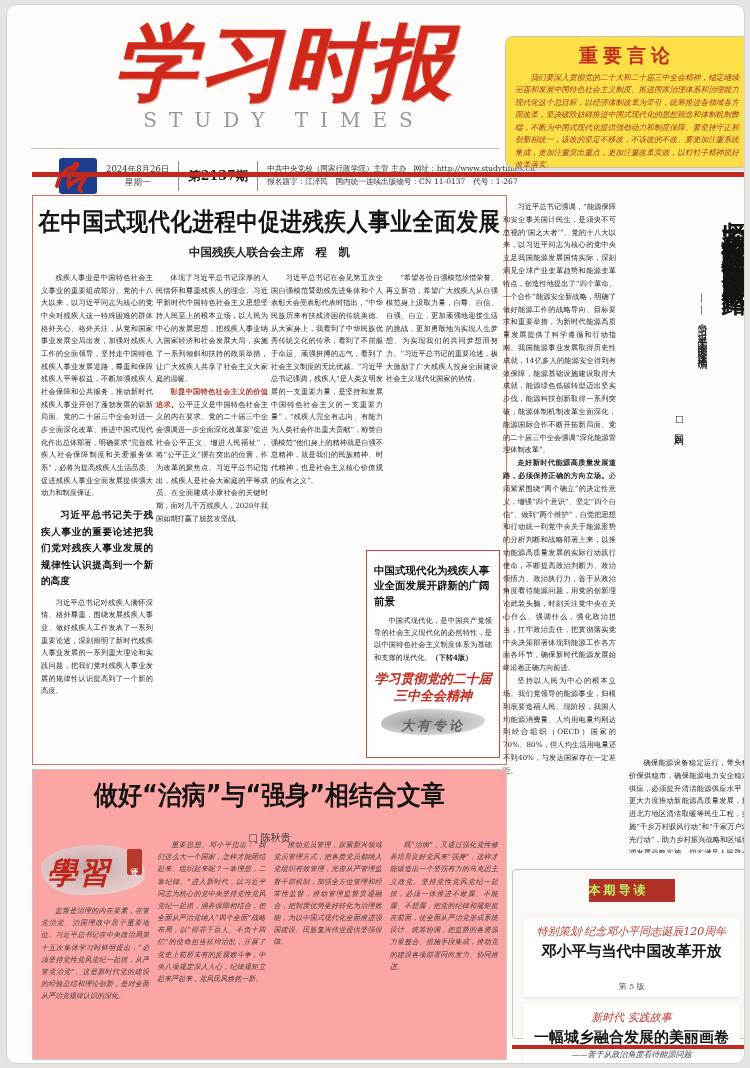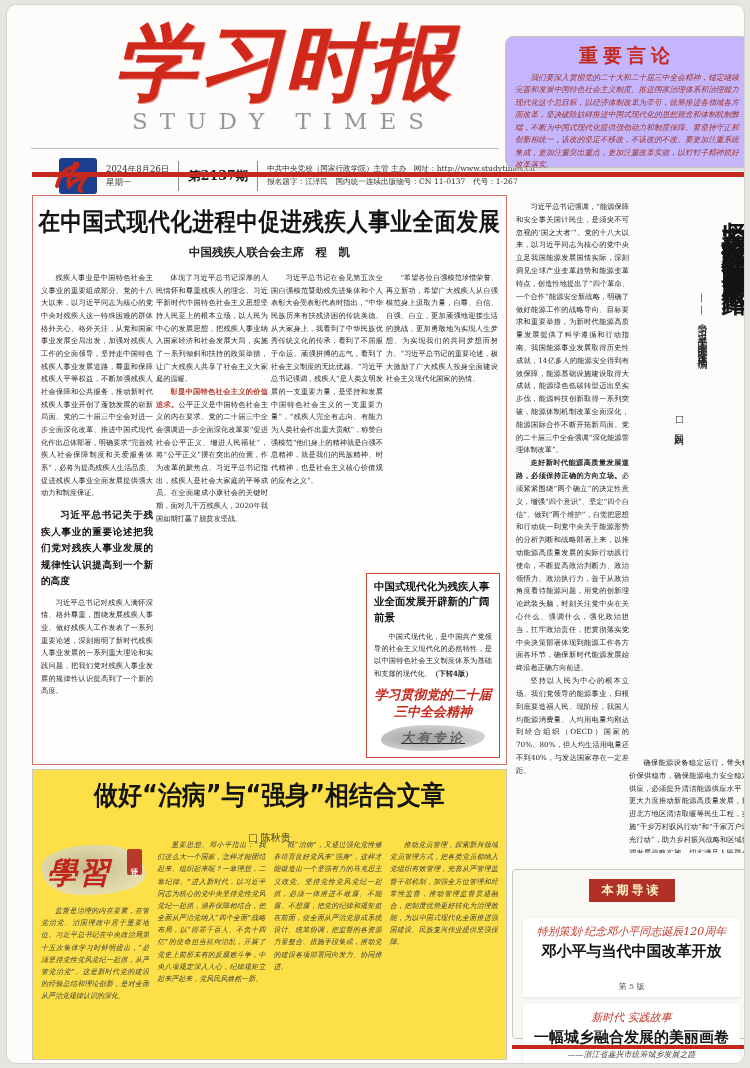--- a/index.html
+++ b/index.html
@@ -5,98 +5,98 @@
   html,body{margin:0;padding:0;}
   body{width:750px;height:1068px;background:#e7e5e1;position:relative;
        font-family:"DejaVu Serif", serif;-webkit-font-smoothing:antialiased;}
   .paper{position:absolute;left:6px;top:4px;width:737px;height:1058px;
          background:#fdfcfa;border:1px solid #d6d4d0;border-radius:10px;overflow:hidden;}
   
   .masthead{position:absolute;left:62px;top:14px;width:430px;text-align:center;}
   .masthead-title{font-size:83px;font-weight:900;font-style:italic;color:#d1281c;
       letter-spacing:2px;line-height:1.05;font-family:"DejaVu Serif",serif;
       text-shadow:1px 1px 0 #e98b80;}
-  .masthead-sub{margin-top:2px;font-size:23px;letter-spacing:12px;color:#979797;
+  .masthead-sub{margin-top:2px;font-size:20px;letter-spacing:12px;color:#979797;
       font-family:"DejaVu Serif",serif;}
   .header-line{position:absolute;left:24px;top:143px;width:468px;height:1px;background:#c2c0bc;}
   .dateline{position:absolute;left:52px;top:150px;height:42px;display:flex;align-items:center;gap:9px;}
   .np-logo{width:38px;height:36px;background:#1d3e8e;border-radius:3px;position:relative;flex:0 0 auto;}
   .np-logo svg{position:absolute;left:-8px;top:2px;}
-  .dateblock{font-size:8.5px;color:#333;text-align:left;line-height:1.5;}
+  .dateblock{font-size:8.5px;color:#333;text-align:center;line-height:1.5;}
   .vdiv{width:1px;height:30px;background:#8a8a8a;}
   .issue{font-size:12.5px;color:#222;font-weight:bold;}
   .pubblock{font-size:7.6px;color:#333;line-height:1.7;}
   
-  .quote-box{position:absolute;left:498px;top:31px;width:242px;height:130px;background:#c4b5fd;
+  .quote-box{position:absolute;left:498px;top:31px;width:242px;height:130px;background:#fde047;
       border:1px solid #c6c4c0;border-radius:8px;box-shadow:2px 3px 0 rgba(180,178,174,.35);}
   .quote-title{margin-top:6px;text-align:center;font-size:19px;font-weight:900;color:#c5281c;
       letter-spacing:5px;font-family:"DejaVu Sans",sans-serif;}
   .quote-body{margin:3px 9px 0 9px;font-size:7.7px;line-height:1.62;color:#9c3226;
       font-style:italic;text-align:justify;text-indent:2em;}
   .red-rule{position:absolute;left:25px;top:167px;width:716px;height:5px;background:#c5281c;}
   
   .main-box{position:absolute;left:25px;top:190px;width:473px;height:568px;background:#fffefd;
       border:1.5px solid #cf7264;}
   .main-headline{margin-top:11px;text-align:center;font-size:21.5px;font-weight:900;color:#141414;
       font-family:"DejaVu Sans",sans-serif;letter-spacing:.5px;transform:scaleY(1.15);}
   .main-byline{margin-top:9px;text-align:center;font-size:11.5px;color:#222;font-weight:bold;}
   .main-cols{position:absolute;left:8px;right:8px;top:76px;bottom:6px;display:flex;gap:3px;overflow:hidden;}
   .col{flex:1 1 0;font-size:7.2px;line-height:1.76;text-align:justify;color:#262626;overflow:hidden;}
   .col p{margin:0;text-indent:2em;}
   .pullquote{font-size:9.6px;font-weight:bold;line-height:1.72;color:#111;margin:7px 0;text-indent:2em;
       font-family:"DejaVu Sans",sans-serif;}
   .red-lead{color:#b3392b;font-weight:bold;}
   .promo{position:absolute;right:6px;bottom:6px;width:134px;background:#fff;border:1.5px solid #c8493a;
-      padding:5px 7px 6px 7px;box-sizing:border-box;}
+      padding:12px 7px 6px 7px;box-sizing:border-box;}
   .promo-subhead{font-size:10.5px;font-weight:900;color:#111;line-height:1.5;
       font-family:"DejaVu Sans",sans-serif;}
   .promo-body{margin-top:5px;font-size:7.2px;line-height:1.7;text-align:justify;color:#262626;text-indent:2em;}
   .promo-jump{font-weight:bold;}
   .promo-slogan{margin-top:6px;font-size:13px;font-weight:900;font-style:italic;color:#c5281c;
       text-align:center;line-height:1.35;font-family:"DejaVu Sans",sans-serif;}
-  .ink-stamp{margin:4px auto 0 auto;width:104px;height:26px;border-radius:48% 60% 55% 45%/60% 45% 62% 42%;
+  .ink-stamp{margin:4px auto 16px auto;width:104px;height:26px;border-radius:48% 60% 55% 45%/60% 45% 62% 42%;
       background:radial-gradient(ellipse at 40% 50%, #8f8f8f 0%, #bdbdbd 55%, #e7e7e7 100%);
-      display:flex;align-items:center;justify-content:center;opacity:.85;text-decoration:underline;}
+      display:flex;align-items:flex-end;justify-content:center;opacity:.85;}
   .ink-stamp span{font-size:13px;font-style:italic;font-weight:bold;color:#494949;letter-spacing:3px;}
   
-  .energy-col1{position:absolute;left:509px;top:196px;width:113px;height:652px;overflow:hidden;
+  .energy-col1{position:absolute;left:496px;top:196px;width:113px;height:652px;overflow:hidden;
       font-size:7.2px;line-height:1.78;text-align:justify;color:#262626;}
   .energy-col1 p{margin:0;text-indent:2em;}
   .energy-head-zone{position:absolute;left:622px;top:196px;width:120px;height:552px;
       display:flex;flex-direction:row-reverse;justify-content:flex-start;gap:10px;}
   .v-headline{writing-mode:vertical-rl;font-size:26px;font-weight:900;color:#141414;
       letter-spacing:4px;line-height:1.15;font-family:"DejaVu Serif",serif;}
   .v-subtitle{writing-mode:vertical-rl;font-size:10px;color:#222;letter-spacing:2px;padding-top:92px;}
   .v-author{writing-mode:vertical-rl;font-size:9.5px;color:#222;padding-top:212px;}
   .energy-col2{position:absolute;left:622px;top:752px;width:120px;height:96px;overflow:hidden;
       font-size:7.2px;line-height:1.78;text-align:justify;color:#262626;}
   .energy-col2 p{margin:0;text-indent:2em;}
   
-  .bottom-box{position:absolute;left:25px;top:764px;width:473px;height:289px;background:#fde047;
+  .bottom-box{position:absolute;left:25px;top:764px;width:473px;height:289px;background:#fca5a5;
       border:1px solid #c9c7c3;}
   .bottom-headline{margin-top:9px;text-align:center;font-size:24px;font-weight:900;color:#141414;
       font-family:"DejaVu Sans",sans-serif;transform:scaleY(1.1);}
   .bottom-byline{margin-top:20px;text-align:center;font-size:10px;color:#333;}
   .bottom-cols{position:absolute;left:8px;right:8px;top:69px;bottom:7px;display:flex;gap:8px;overflow:hidden;}
   .bcol{flex:1 1 0;font-size:7px;line-height:1.74;text-align:justify;color:#3a3a3a;
       font-style:italic;overflow:hidden;}
   .bcol p{margin:0;text-indent:2em;}
   .brush-logo{height:62px;position:relative;margin-bottom:4px;}
   .brush-blob{position:absolute;left:0;top:6px;width:104px;height:50px;
       border-radius:55% 45% 60% 40%/50% 60% 42% 58%;
       background:radial-gradient(ellipse at 45% 45%, #a9a9a9 0%, #cfcfcf 50%, #efefef 100%);opacity:.7;}
   .brush-text{position:absolute;left:6px;top:8px;font-size:30px;font-weight:900;font-style:italic;
       color:#c0241a;letter-spacing:2px;font-family:"DejaVu Serif",serif;}
   .seal{position:absolute;left:86px;top:10px;width:15px;height:26px;background:#b8392b;border-radius:2px;
       display:flex;align-items:center;justify-content:center;}
   .seal span{writing-mode:vertical-rl;color:#fff;font-size:7.5px;font-style:normal;letter-spacing:1px;}
   
   .guide-box{position:absolute;left:505px;top:864px;width:237px;height:168px;background:#faf9f6;
       border:1px solid #c9c7c3;border-radius:4px;}
-  .guide-badge{margin:9px auto 16px auto;width:86px;background:#b23127;color:#fef9c3;text-align:center;
+  .guide-badge{margin:9px auto 16px auto;width:86px;background:#b23127;color:#bef264;
       font-size:12px;font-weight:bold;letter-spacing:3px;padding:3px 0;
       font-family:"DejaVu Sans",sans-serif;}
   .guide-card{margin:7px 10px 0 10px;background:#fff;box-shadow:0 1px 3px rgba(0,0,0,.10);
       text-align:center;padding:6px 4px 5px 4px;}
   .guide-tag{font-size:11px;color:#c03a2c;font-style:italic;}
   .guide-title{margin-top:3px;font-size:15px;font-weight:900;color:#141414;
       font-family:"DejaVu Serif",serif;}
   .guide-sub{margin-top:2px;font-size:8px;color:#444;font-style:italic;}
   .guide-page{margin-top:20px;font-size:8px;color:#555;}
   .bottom-red-rule{position:absolute;left:505px;top:1040px;width:237px;height:4px;background:#c5281c;}
@@ -195,37 +195,37 @@
           <div class="seal">
               <span>评论</span>
             </div>
         </div>
         <p>监督是治理的内在要素，在管党治党、治国理政中居于重要地位。习近平总书记在中央政治局第十五次集体学习时鲜明提出，“必须坚持党性党风党纪一起抓，从严管党治党”。这是新时代党的建设的经验总结和理论创新，是对全面从严治党规律认识的深化。</p>
       </div>
       <div class="bcol">
         <p>重要思想。邓小平指出：“我们这么大一个国家，怎样才能团结起来、组织起来呢？一靠理想，二靠纪律。”进入新时代，以习近平同志为核心的党中央坚持党性党风党纪一起抓，涵养保障相结合，把全面从严治党纳入“四个全面”战略布局，以“得罪千百人、不负十四亿”的使命担当祛疴治乱，开展了党史上前所未有的反腐败斗争，中央八项规定深入人心，纪律规矩立起来严起来，党风民风焕然一新。</p>
       </div>
       <div class="bcol">
+        <p>推动党员管理，探索新兴领域党员管理方式，把各类党员都纳入党组织有效管理，完善从严管理监督干部机制，加强全方位管理和经常性监督，推动管理监督贯通融合，把制度优势更好转化为治理效能，为以中国式现代化全面推进强国建设、民族复兴伟业提供坚强保障。</p>
+      </div>
+      <div class="bcol">
         <p>既“治病”，又通过强化党性修养培育良好党风来“强身”，这样才能锻造出一个坚强有力的马克思主义政党。坚持党性党风党纪一起抓，必须一体推进不敢腐、不能腐、不想腐，把党的纪律和规矩挺在前面，使全面从严治党形成系统设计、统筹协调，把监督的各资源力量整合、措施手段集成，推动党的建设各项部署同向发力、协同推进。</p>
-      </div>
-      <div class="bcol">
-        <p>推动党员管理，探索新兴领域党员管理方式，把各类党员都纳入党组织有效管理，完善从严管理监督干部机制，加强全方位管理和经常性监督，推动管理监督贯通融合，把制度优势更好转化为治理效能，为以中国式现代化全面推进强国建设、民族复兴伟业提供坚强保障。</p>
       </div>
     </div>
   </div>
 
   <div class="guide-box">
     <div class="guide-badge">本期导读</div>
     <div class="guide-card">
       <div class="guide-tag">特别策划·纪念邓小平同志诞辰120周年</div>
       <div class="guide-title">邓小平与当代中国改革开放</div>
       <div class="guide-page">第 5 版</div>
     </div>
     <div class="guide-card">
       <div class="guide-tag">新时代 实践故事</div>
       <div class="guide-title">一幅城乡融合发展的美丽画卷</div>
-      <div class="guide-sub">——浙江省嘉兴市统筹城乡发展之路</div>
+      <div class="guide-sub">——善于从政治角度看待能源问题</div>
       <div class="guide-page">第 2 版</div>
     </div>
   </div>
   <div class="bottom-red-rule"></div>
 
 </div>
 
 </body></html>

